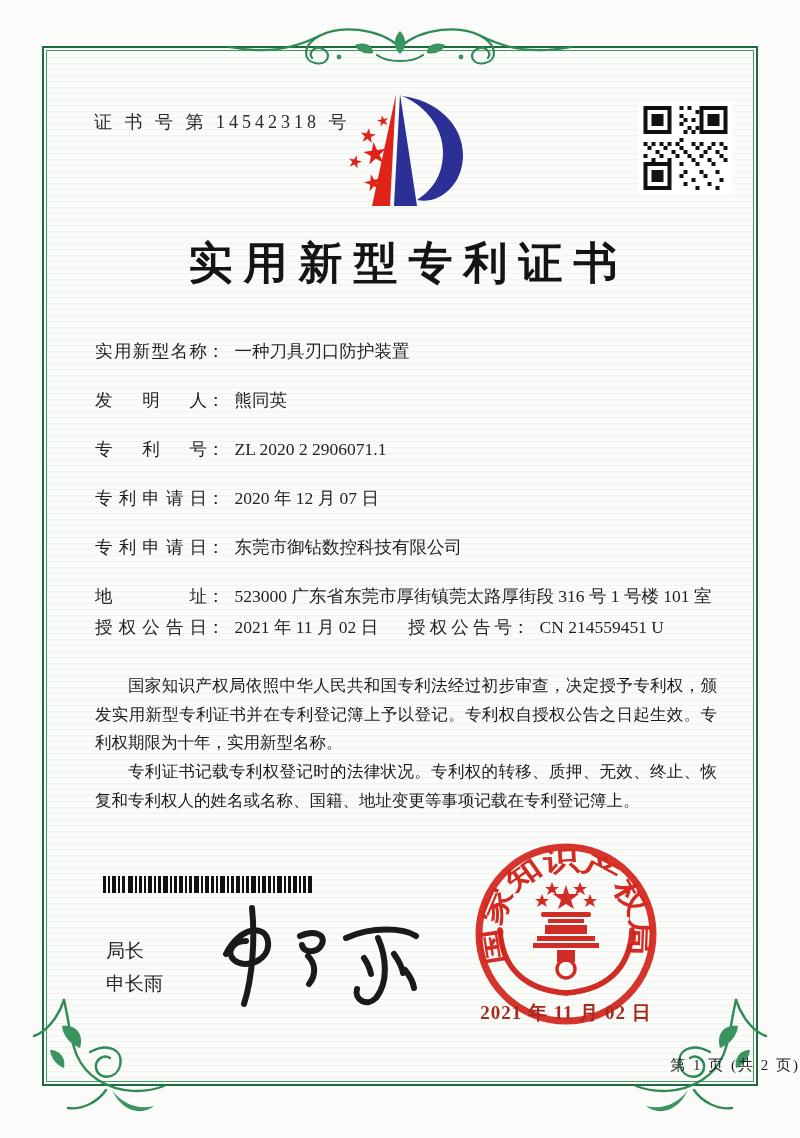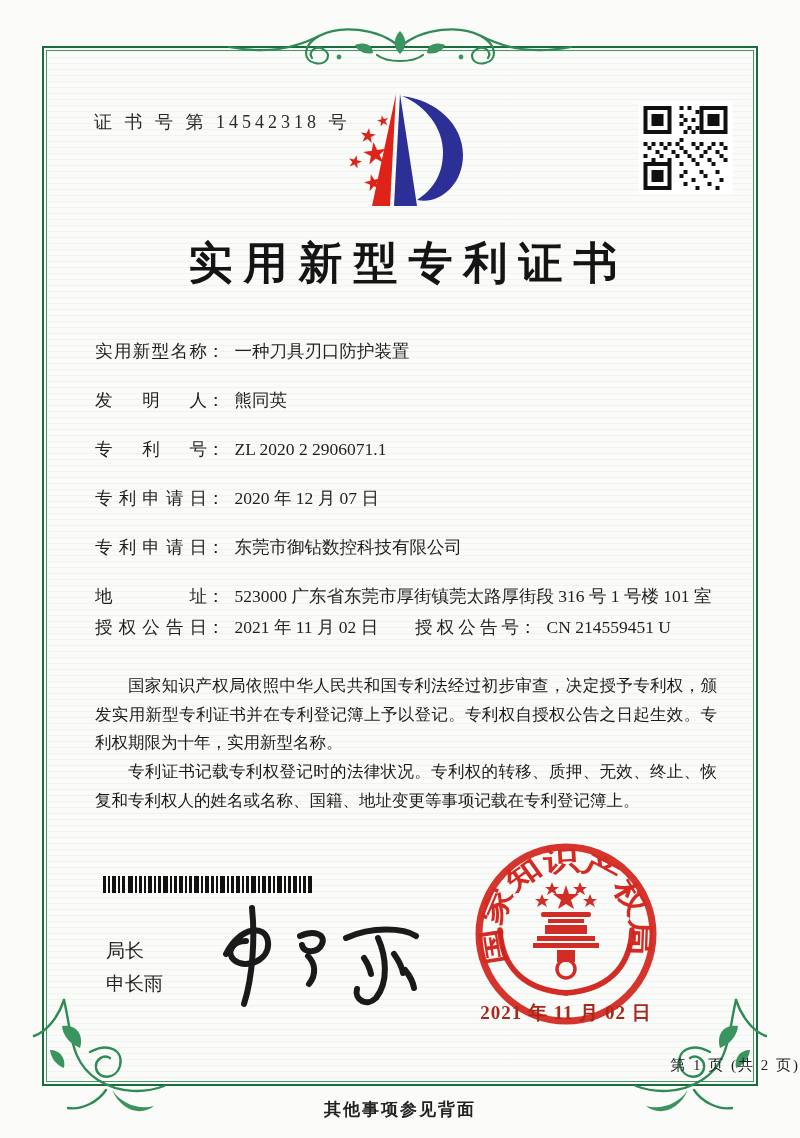--- a/index.html
+++ b/index.html
@@ -36,21 +36,21 @@
   .f-row { display:flex; align-items:flex-start; line-height:26px; margin-bottom:23px; }
   .f-row.addr { margin-bottom:5px;align-items:flex-end; }
   .f-label {
     display:inline-block; width:112px; flex:0 0 112px;
     text-align:justify; text-align-last:justify;
   }
   .f-colon { flex:0 0 auto; }
   .f-value { margin-left:10px; flex:1; }
   .grant-row { display:flex;gap:21px; }
   .grant-left { display:flex; width:292px; flex:0 0 292px; }
-  .grant-right { display:flex;margin-left:7px; }
+  .grant-right { display:flex; }
   .grant-right .f-label { width:104px; flex:0 0 104px; }
   
   .body-text {
     left:95px; top:672px; width:622px; font-size:16.5px; line-height:1.74;
     text-align:justify; color:#1a1a1a;
   }
   .body-text p { text-indent:2em; }
   
   .barcode { left:103px; top:876px; }
   .director { left:106px; top:934px; font-family:"Liberation Sans","DejaVu Sans",sans-serif;
@@ -253,15 +253,14 @@
     </g>
     <g fill="none" stroke="#cf221b" stroke-width="5.5" stroke-linecap="round" opacity="0.95">
       <path d="M30,92 C32,132 57,152 96,155"></path>
       <path d="M162,92 C160,132 135,152 96,155"></path>
     </g>
   </svg>
 
   <div class="abs seal-date">2021 年 11 月 02 日</div>
 
   <div class="abs page-no">第 1 页 (共 2 页)</div>
-  <div class="abs back-note">其他事项参见背面</div>
 
 </div>
 
 </body></html>

